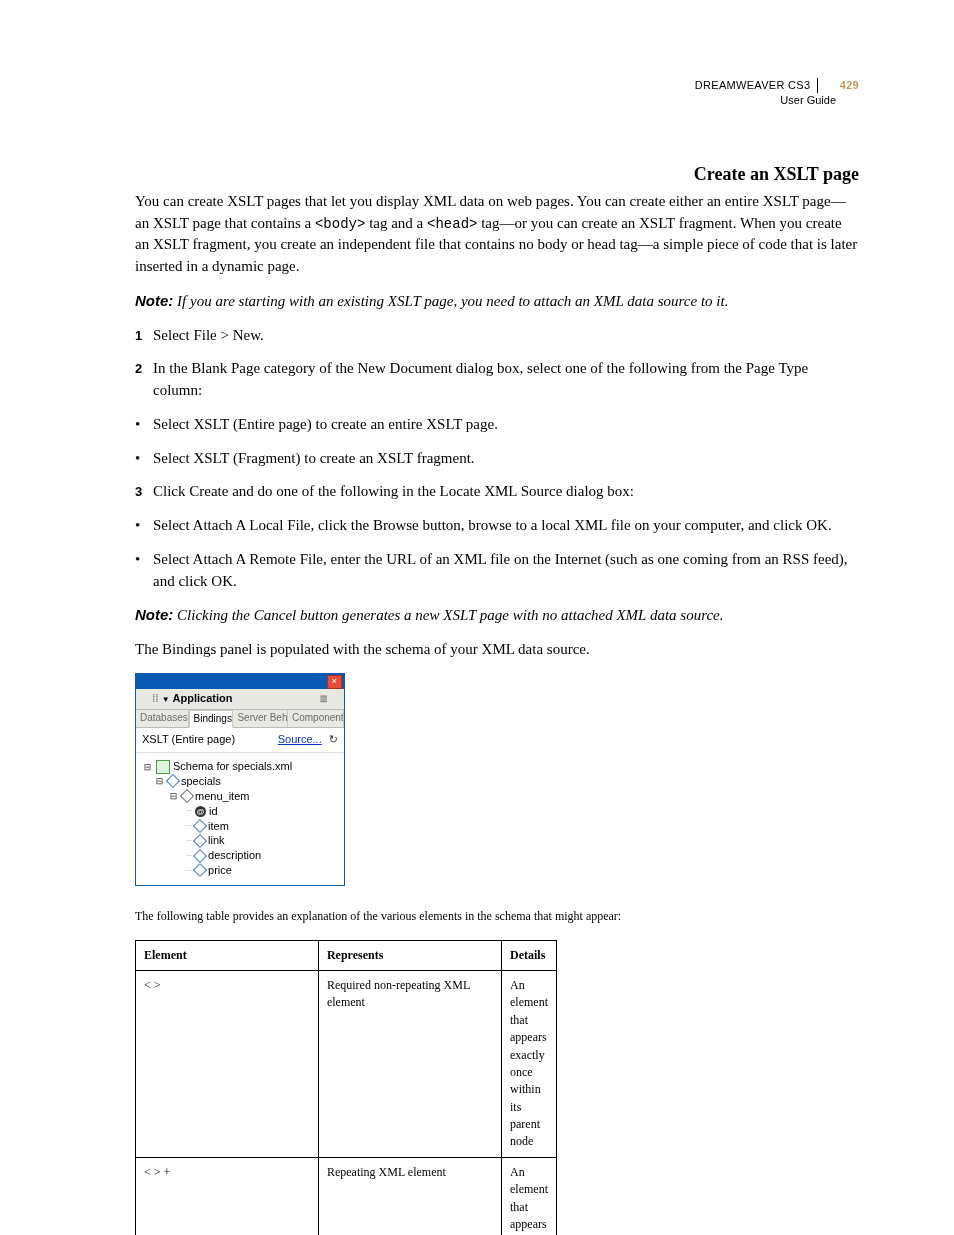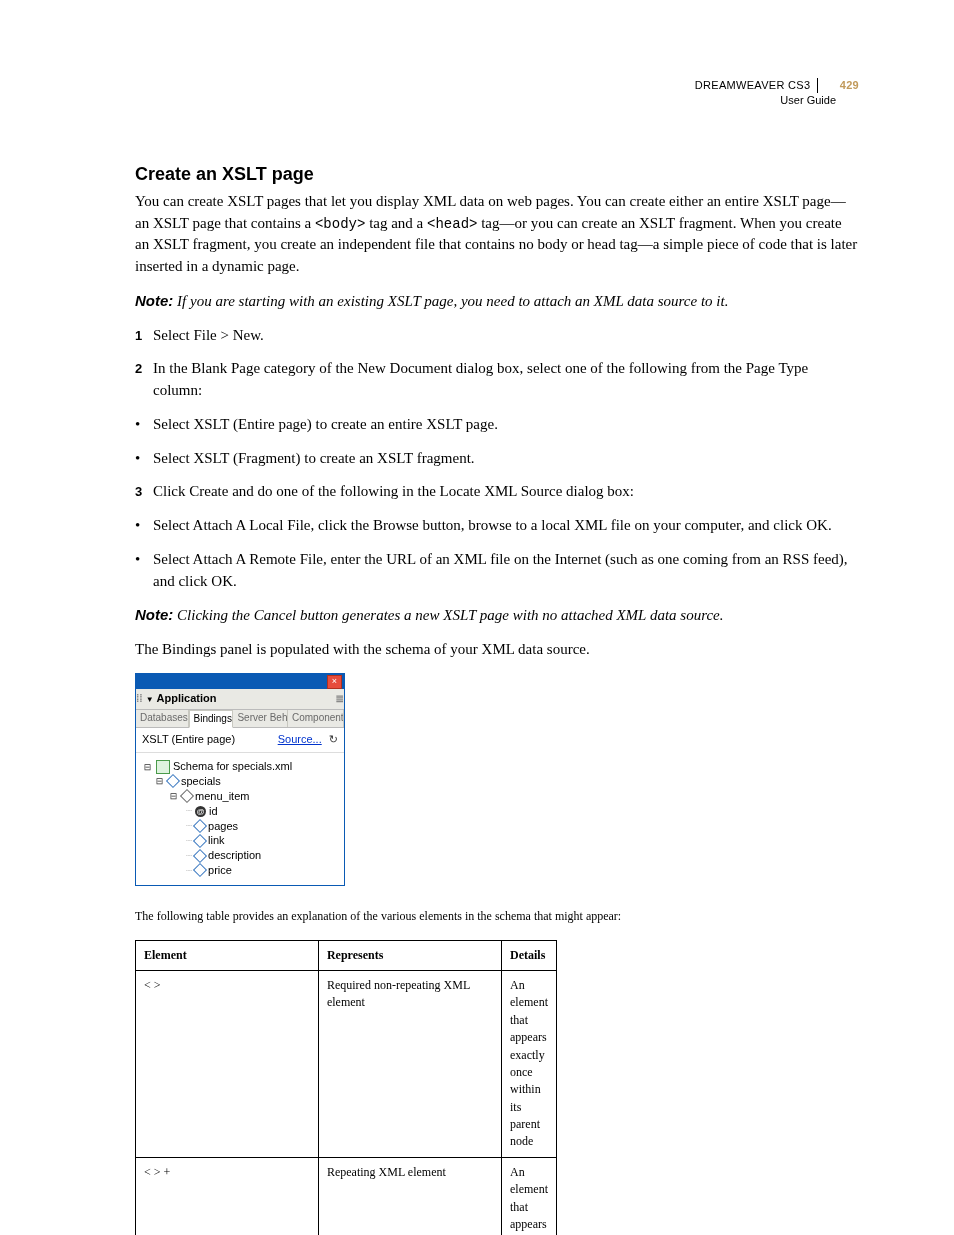--- a/index.html
+++ b/index.html
@@ -31,24 +31,25 @@
     border-left: 1px solid #000;
     padding-left: 22px;
     margin-left: 3px;
     display: inline-block;
   }
   .header .ug {
     font-weight: normal;
     margin-right: 23px;
   }
   h2 {
-    font-family: Liberation Sans, sans-serif;
+    font-family: Liberation Serif, serif;
     font-weight: 700;
     font-size: 18px;
     margin: 0 0 6px 0;
+    text-align: right;
   }
   .body {
     font-size: 15px;
     line-height: 1.45;
   }
   .para {
     margin: 0 0 12px 0;
   }
   .mono {
     font-family: "Courier New", monospace;
@@ -114,21 +115,21 @@
     color: #fff;
     font-size: 9px;
     line-height: 11px;
     text-align: center;
     margin-top: 1px;
     font-family: Arial, sans-serif;
   }
   .panel-app {
     background: #e9e9e4;
     border-bottom: 1px solid #bbb;
-    padding: 2px 0;
+    padding: 2px 16px;
     font-weight: bold;
     display:flex;
     align-items:center;
     justify-content:space-between;
   }
   .panel-app .dots{ color:#888; font-size:10px; margin-right:3px;}
   .panel-app .carat{ font-size:8px; margin-right:3px;}
   .panel-app .ropt{ color:#888; font-size:10px;}
   .tabs {
     display: flex;
@@ -315,21 +316,21 @@
           <div class="tree-row">
               <span class="pad" style="width:44px"></span>
               <span class="dashline">┈</span>
               <span class="at-ico">@</span>
               <span>id</span>
             </div>
           <div class="tree-row">
               <span class="pad" style="width:44px"></span>
               <span class="dashline">┈</span>
               <span class="diamond"></span>
-              <span>pages</span>
+              <span>item</span>
             </div>
           <div class="tree-row">
               <span class="pad" style="width:44px"></span>
               <span class="dashline">┈</span>
               <span class="diamond"></span>
               <span>link</span>
             </div>
           <div class="tree-row">
               <span class="pad" style="width:44px"></span>
               <span class="dashline">┈</span>

